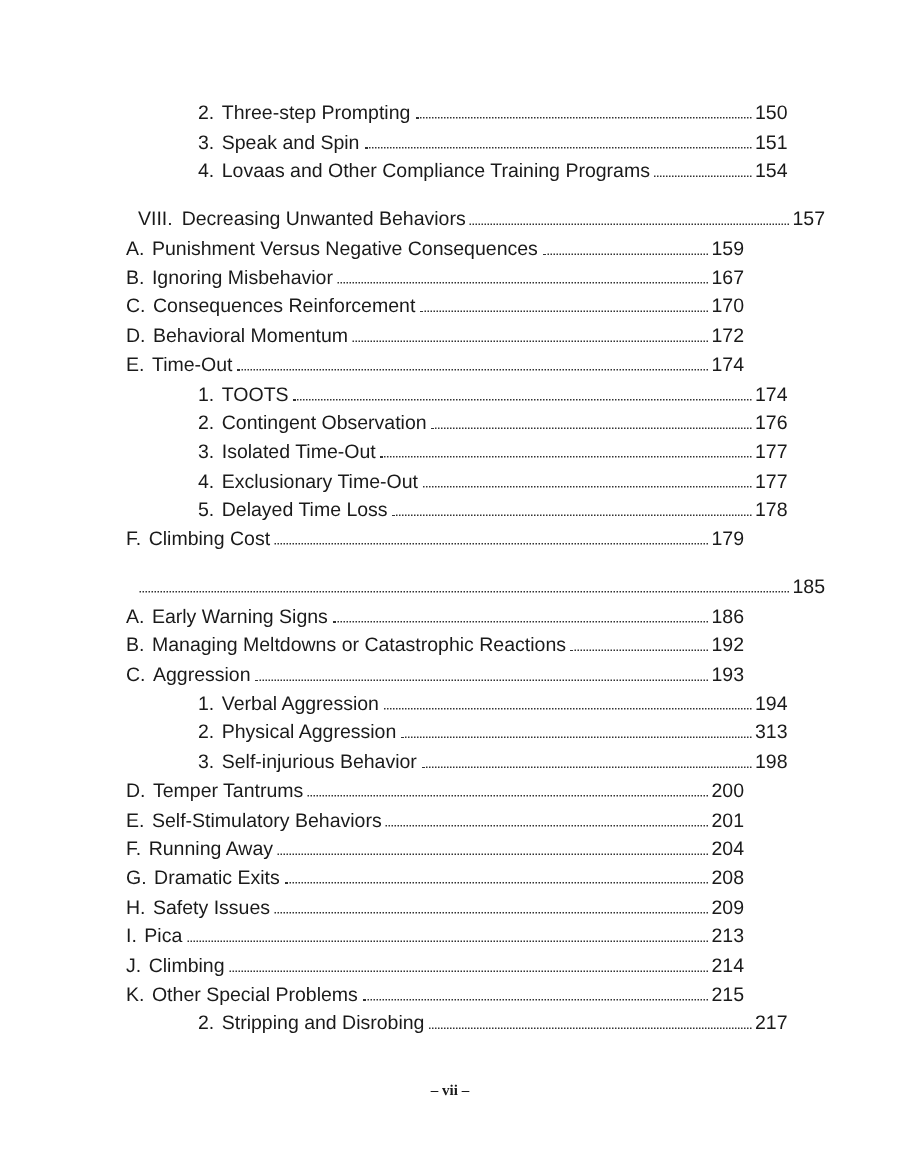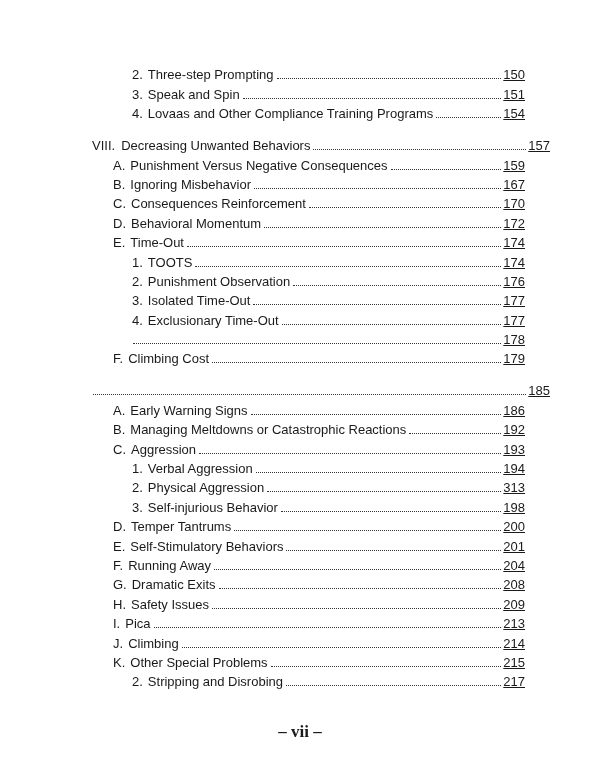--- a/index.html
+++ b/index.html
@@ -4,30 +4,30 @@
 <style>
   html, body { margin: 0; padding: 0; background: #ffffff; }
   body { width: 600px; height: 777px; position: relative; overflow: hidden;
          font-family: "Liberation Sans", "DejaVu Sans", sans-serif; color: #1a1a1a; }
   .toc { position: absolute; left: 0; top: 64px; width: 600px; }
   .row { position: relative; height: 19.4px; display: flex; align-items: flex-end;
          font-size: 13px; line-height: 16px; }
   .row.gap { margin-top: 12.6px; }
   .row .label { white-space: pre; background: #fff; padding-right: 2px; position: relative; z-index: 1; }
   .row .leader { flex: 1 1 auto; border-bottom: 1px dotted #333; margin: 0 1px 4px 1px; height: 0; }
-  .row .page { white-space: nowrap; padding-left: 1px; text-decoration: underline; }
+  .row .page { white-space: nowrap; padding-left: 1px; }
   .lvl1 { padding-left: 92px; width: 458px; }
-  .lvl2 { padding-left: 113px; width: 412px; }
+  .lvl2 { padding-left: 84px; width: 412px; }
   .lvl3 { padding-left: 132px; width: 393px; }
   .row .num { display: inline-block; }
   .lvl1 .num { min-width: 0; margin-right: 6px; }
   .lvl1 .num.wide { margin-right: 14px; }
   .lvl2 .num, .lvl3 .num { margin-right: 5px; }
   .footer { position: absolute; left: 0; width: 600px; top: 722px; text-align: center;
-            font-family: "Liberation Serif", "DejaVu Serif", serif; font-weight: bold; font-size: 17px; }
+            font-family: "Liberation Serif", "DejaVu Serif", serif; font-weight: bold; font-size: 10px; }
 </style>
 </head>
 <body>
 
 <div class="toc" id="toc">
     <div class="row lvl3">
     <span class="label"><span class="num">2.</span><span class="title">Three-step Prompting</span></span>
     <span class="leader"></span>
     <span class="page">150</span>
   </div>
@@ -70,35 +70,36 @@
     <span class="label"><span class="num">E.</span><span class="title">Time-Out</span></span>
     <span class="leader"></span>
     <span class="page">174</span>
   </div>
     <div class="row lvl3">
     <span class="label"><span class="num">1.</span><span class="title">TOOTS</span></span>
     <span class="leader"></span>
     <span class="page">174</span>
   </div>
     <div class="row lvl3">
-    <span class="label"><span class="num">2.</span><span class="title">Punishment Observation</span></span>
+    <span class="label"><span class="num">2.</span><span class="title">Contingent Observation</span></span>
     <span class="leader"></span>
     <span class="page">176</span>
   </div>
     <div class="row lvl3">
     <span class="label"><span class="num">3.</span><span class="title">Isolated Time-Out</span></span>
     <span class="leader"></span>
     <span class="page">177</span>
   </div>
     <div class="row lvl3">
     <span class="label"><span class="num">4.</span><span class="title">Exclusionary Time-Out</span></span>
     <span class="leader"></span>
     <span class="page">177</span>
   </div>
     <div class="row lvl3">
+    <span class="label"><span class="num">5.</span><span class="title">Delayed Time Loss</span></span>
     <span class="leader"></span>
     <span class="page">178</span>
   </div>
     <div class="row lvl2">
     <span class="label"><span class="num">F.</span><span class="title">Climbing Cost</span></span>
     <span class="leader"></span>
     <span class="page">179</span>
   </div>
     <div class="row lvl1 gap">
     <span class="leader"></span>

